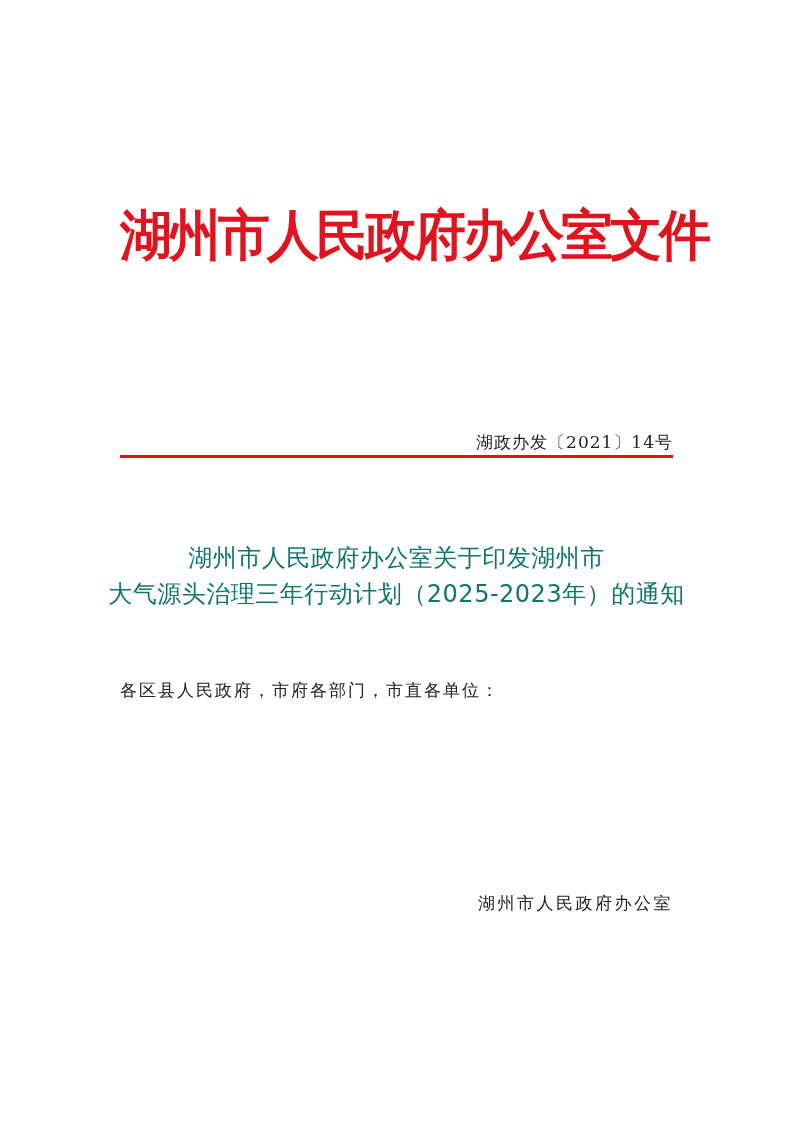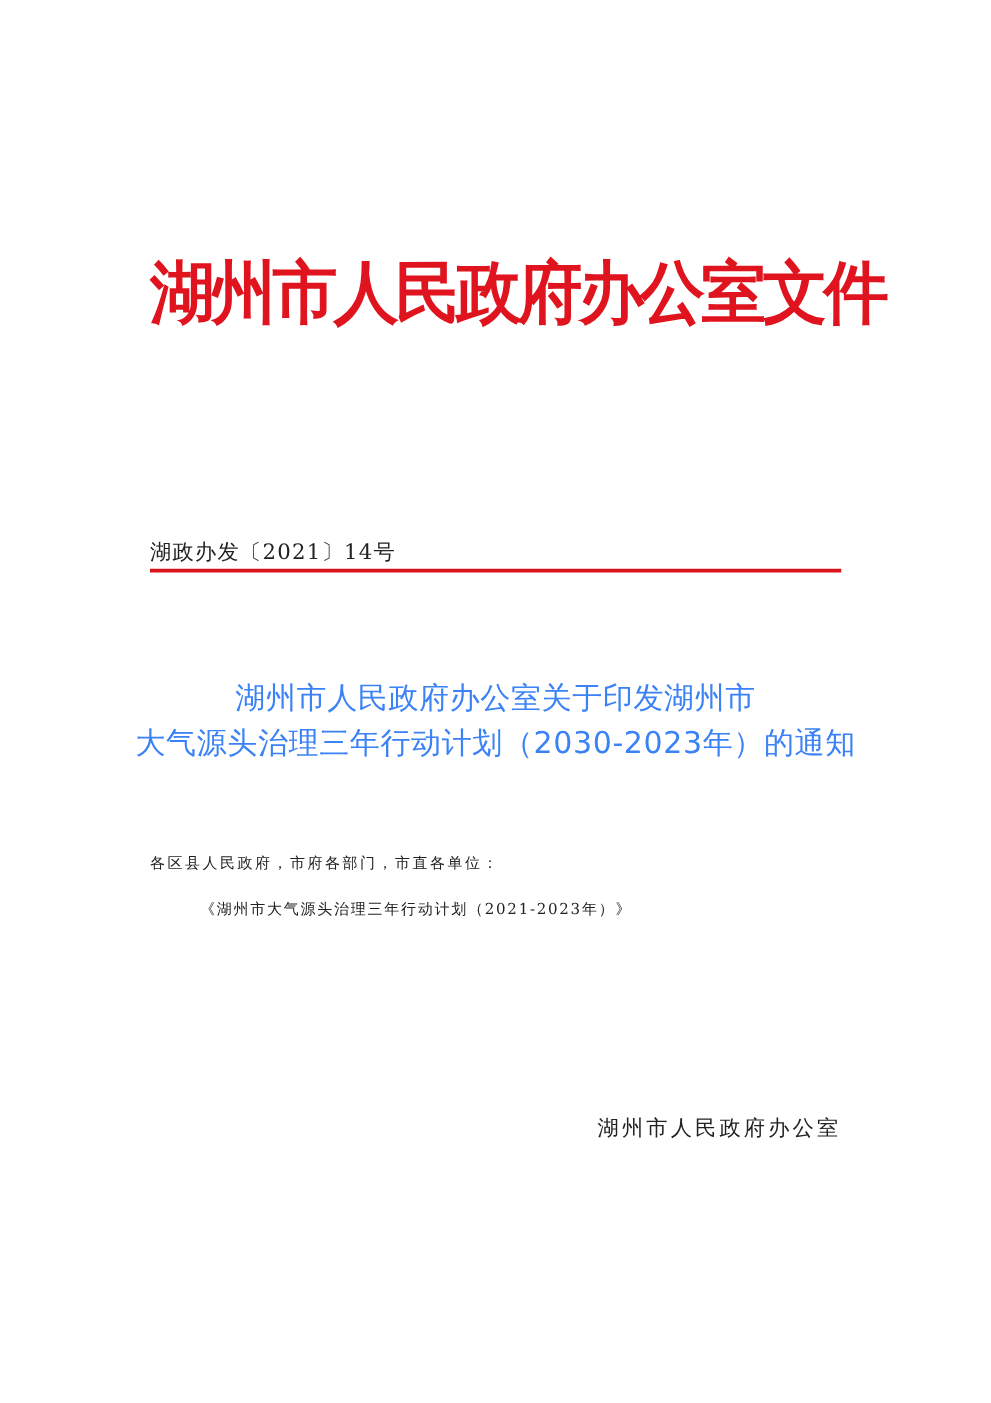--- a/index.html
+++ b/index.html
@@ -10,42 +10,42 @@
     position: absolute; left: 120px; top: 200px; width: 553px; height: 70px;
     text-align: center; color: #e0141e;
     font-family: "DejaVu Serif", "Liberation Serif", serif;
     font-weight: bold; font-size: 52px; line-height: 70px; letter-spacing: -3px;
     white-space: nowrap;
     transform: scaleY(1.05);
   }
 
   .doc-number {
     position: absolute; left: 120px; top: 430px; width: 553px;
-    text-align: left; color: #222222;
+    text-align: right; color: #222222;
     font-family: "DejaVu Serif", "Liberation Serif", serif;
     font-size: 17px; line-height: 24px; letter-spacing: 1px;
   }
   .red-rule {
     position: absolute; left: 120px; top: 455px; width: 553px; height: 3px;
     background: #d9141c;
   }
 
   .title {
     position: absolute; left: 100px; top: 540px; width: 593px;
-    text-align: center; color: #3b82f6;
+    text-align: center; color: #0f766e;
     font-family: "DejaVu Sans", "Liberation Sans", sans-serif;
     font-size: 24px; line-height: 36px; letter-spacing: 0.5px;
   }
   .title .line { display: block; white-space: nowrap; }
 
   .body-text {
     position: absolute; left: 120px; top: 672px; width: 560px;
     color: #222222;
     font-family: "DejaVu Serif", "Liberation Serif", serif;
-    font-size: 12px; line-height: 37px; letter-spacing: 2px;
+    font-size: 17px; line-height: 37px; letter-spacing: 2px;
   }
   .body-text .p { display: block; white-space: nowrap; }
   .body-text .indent { padding-left: 40px; letter-spacing: 1.4px; }
 
   .signature {
     position: absolute; right: 120px; top: 880px; text-align: right;
     color: #222222;
     font-family: "DejaVu Serif", "Liberation Serif", serif;
     font-size: 17px; line-height: 46px; letter-spacing: 2.5px;
   }
@@ -56,25 +56,24 @@
 
 <div class="page">
 
   <div class="masthead">湖州市人民政府办公室文件</div>
 
   <div class="doc-number">湖政办发〔2021〕14号</div>
   <div class="red-rule"></div>
 
   <div class="title">
     <span class="line">湖州市人民政府办公室关于印发湖州市</span>
-    <span class="line">大气源头治理三年行动计划（2030-2023年）的通知</span>
+    <span class="line">大气源头治理三年行动计划（2025-2023年）的通知</span>
   </div>
 
   <div class="body-text">
     <span class="p">各区县人民政府，市府各部门，市直各单位：</span>
-    <span class="p indent">《湖州市大气源头治理三年行动计划（2021-2023年）》</span>
   </div>
 
   <div class="signature">
     <span class="line">湖州市人民政府办公室</span>
   </div>
 
 </div>
 
 </body></html>

